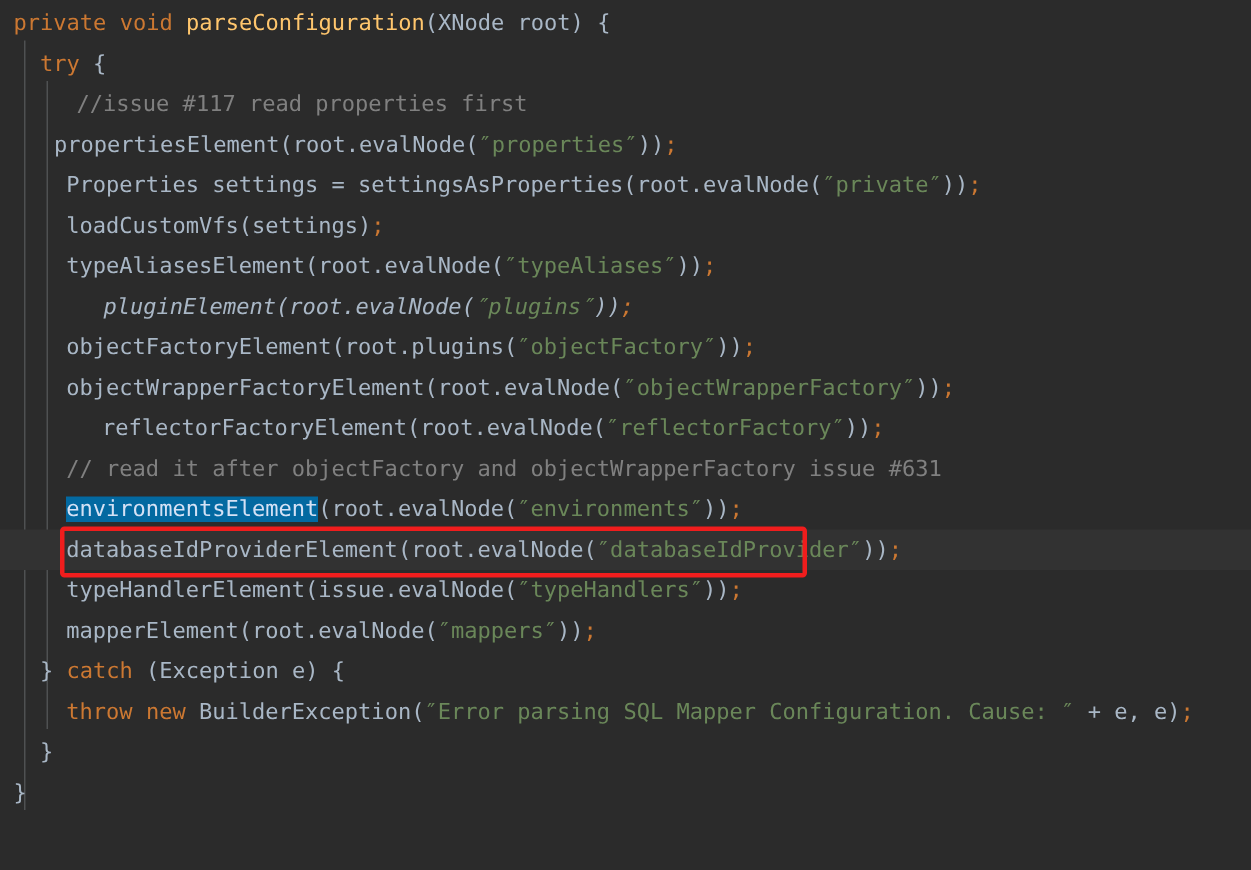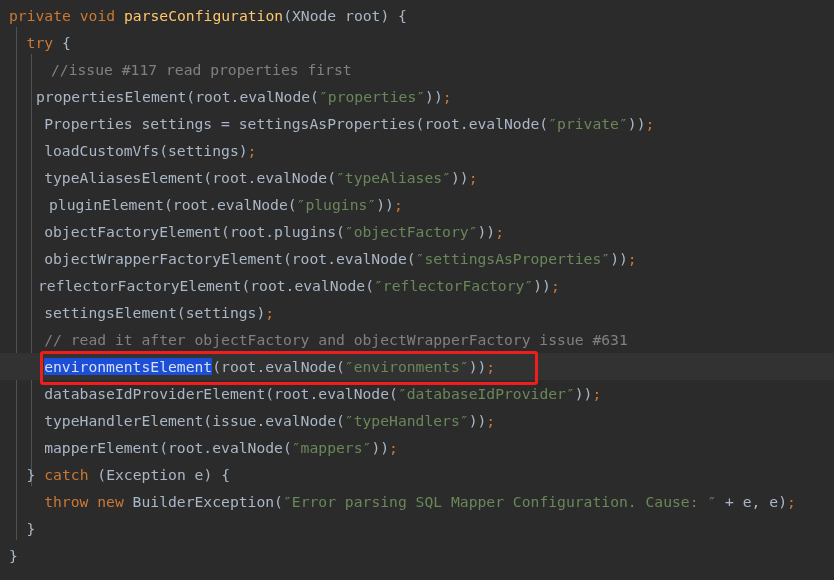--- a/index.html
+++ b/index.html
@@ -59,21 +59,21 @@
   
   .t-kw   { color: #cc7832; }
   .t-fn   { color: #ffc66d; }
   .t-str  { color: #6a8759; }
   .t-cmt  { color: #808080; }
   .t-plain{ color: #a9b7c6; }
   .t-semi { color: #cc7832; }
 
   
   .sel {
-    background: #1d4ed8;
+    background: #0369a1;
     color: #d4e1f5;
   }
 
   
   .anno-box {
     position: absolute;
     border: 3px solid #f01d1d;
     border-radius: 3px;
     box-sizing: border-box;
     pointer-events: none;
@@ -90,25 +90,24 @@
   <div class="current-line" id="current-line-band" style="top: 353px;"></div>
 
   <div class="code-layer" id="code-layer" style="top: 2px;">
       <div class="code-line" style="padding-left: 9px;"><span class="t-kw">private</span><span class="t-plain"> </span><span class="t-kw">void</span><span class="t-plain"> </span><span class="t-fn">parseConfiguration</span><span class="t-plain">(XNode root) {</span></div>
       <div class="code-line" style="padding-left: 26.6px;"><span class="t-kw">try</span><span class="t-plain"> {</span></div>
       <div class="code-line" style="padding-left: 51px;"><span class="t-cmt">//issue #117 read properties first</span></div>
       <div class="code-line" style="padding-left: 36px;"><span class="t-plain">propertiesElement(root.evalNode(</span><span class="t-str">″properties″</span><span class="t-plain">))</span><span class="t-semi">;</span></div>
       <div class="code-line" style="padding-left: 44.2px;"><span class="t-plain">Properties settings = settingsAsProperties(root.evalNode(</span><span class="t-str">″private″</span><span class="t-plain">))</span><span class="t-semi">;</span></div>
       <div class="code-line" style="padding-left: 44.2px;"><span class="t-plain">loadCustomVfs(settings)</span><span class="t-semi">;</span></div>
       <div class="code-line" style="padding-left: 44.2px;"><span class="t-plain">typeAliasesElement(root.evalNode(</span><span class="t-str">″typeAliases″</span><span class="t-plain">))</span><span class="t-semi">;</span></div>
-      <div class="code-line" style="padding-left: 49px;"><span class="t-plain">pluginElement(root.evalNode(</span><span class="t-str">″plugins″</span><span class="t-plain">))</span><span class="t-semi">;</span></div>
+      <div class="code-line" style="padding-left: 69px; font-style: italic;"><span class="t-plain">pluginElement(root.evalNode(</span><span class="t-str">″plugins″</span><span class="t-plain">))</span><span class="t-semi">;</span></div>
       <div class="code-line" style="padding-left: 44.2px;"><span class="t-plain">objectFactoryElement(root.plugins(</span><span class="t-str">″objectFactory″</span><span class="t-plain">))</span><span class="t-semi">;</span></div>
-      <div class="code-line" style="padding-left: 44.2px;"><span class="t-plain">objectWrapperFactoryElement(root.evalNode(</span><span class="t-str">″settingsAsProperties″</span><span class="t-plain">))</span><span class="t-semi">;</span></div>
-      <div class="code-line" style="padding-left: 38px;"><span class="t-plain">reflectorFactoryElement(root.evalNode(</span><span class="t-str">″reflectorFactory″</span><span class="t-plain">))</span><span class="t-semi">;</span></div>
-      <div class="code-line" style="padding-left: 44.2px;"><span class="t-plain">settingsElement(settings)</span><span class="t-semi">;</span></div>
+      <div class="code-line" style="padding-left: 44.2px;"><span class="t-plain">objectWrapperFactoryElement(root.evalNode(</span><span class="t-str">″objectWrapperFactory″</span><span class="t-plain">))</span><span class="t-semi">;</span></div>
+      <div class="code-line" style="padding-left: 52px; margin-left: 16px;"><span class="t-plain">reflectorFactoryElement(root.evalNode(</span><span class="t-str">″reflectorFactory″</span><span class="t-plain">))</span><span class="t-semi">;</span></div>
       <div class="code-line" style="padding-left: 44.2px;"><span class="t-cmt">// read it after objectFactory and objectWrapperFactory issue #631</span></div>
       <div class="code-line" style="padding-left: 44.2px;"><span class="sel">environmentsElement</span><span class="t-plain">(root.evalNode(</span><span class="t-str">″environments″</span><span class="t-plain">))</span><span class="t-semi">;</span></div>
       <div class="code-line" style="padding-left: 44.2px;"><span class="t-plain">databaseIdProviderElement(root.evalNode(</span><span class="t-str">″databaseIdProvider″</span><span class="t-plain">))</span><span class="t-semi">;</span></div>
       <div class="code-line" style="padding-left: 44.2px;"><span class="t-plain">typeHandlerElement(issue.evalNode(</span><span class="t-str">″typeHandlers″</span><span class="t-plain">))</span><span class="t-semi">;</span></div>
       <div class="code-line" style="padding-left: 44.2px;"><span class="t-plain">mapperElement(root.evalNode(</span><span class="t-str">″mappers″</span><span class="t-plain">))</span><span class="t-semi">;</span></div>
       <div class="code-line" style="padding-left: 26.6px;"><span class="t-plain">} </span><span class="t-kw">catch</span><span class="t-plain"> (Exception e) {</span></div>
       <div class="code-line" style="padding-left: 44.2px;"><span class="t-kw">throw</span><span class="t-plain"> </span><span class="t-kw">new</span><span class="t-plain"> BuilderException(</span><span class="t-str">″Error parsing SQL Mapper Configuration. Cause: ″</span><span class="t-plain"> + e, e)</span><span class="t-semi">;</span></div>
       <div class="code-line" style="padding-left: 26.6px;"><span class="t-plain">}</span></div>
       <div class="code-line" style="padding-left: 9px;"><span class="t-plain">}</span></div>
     </div>

